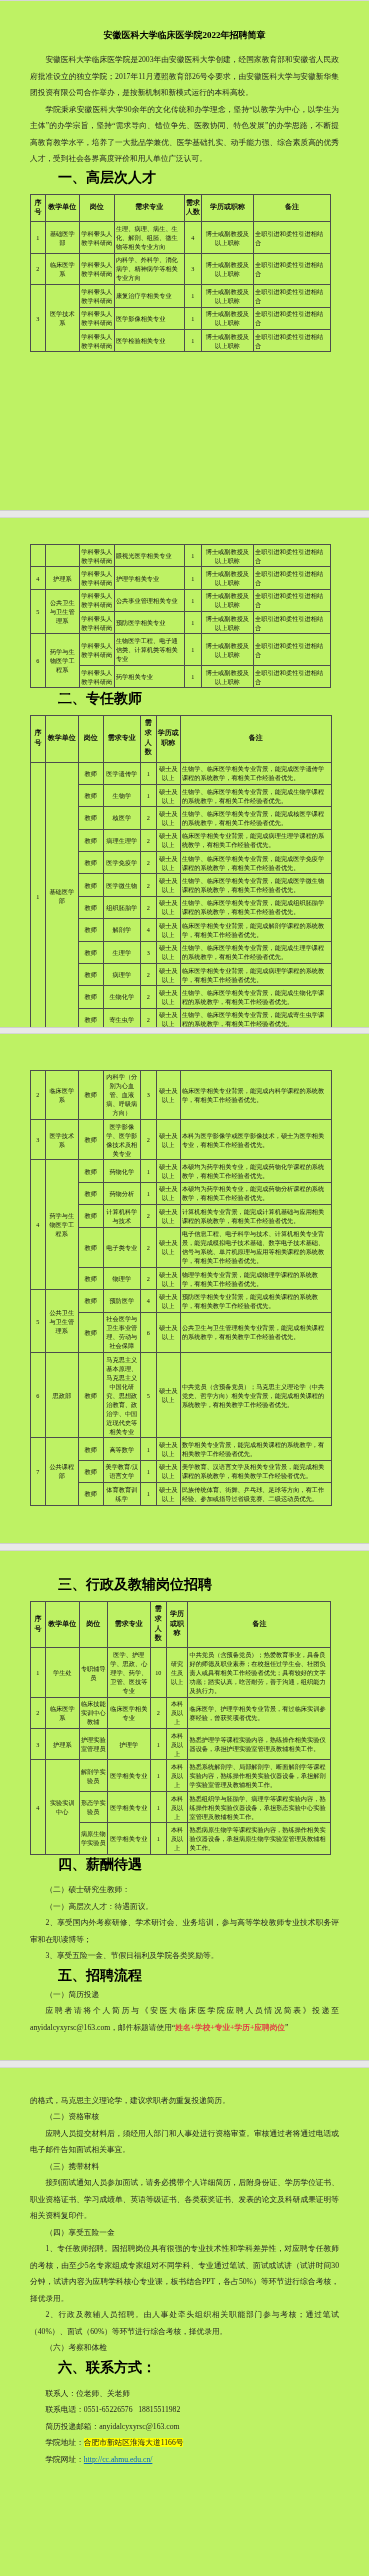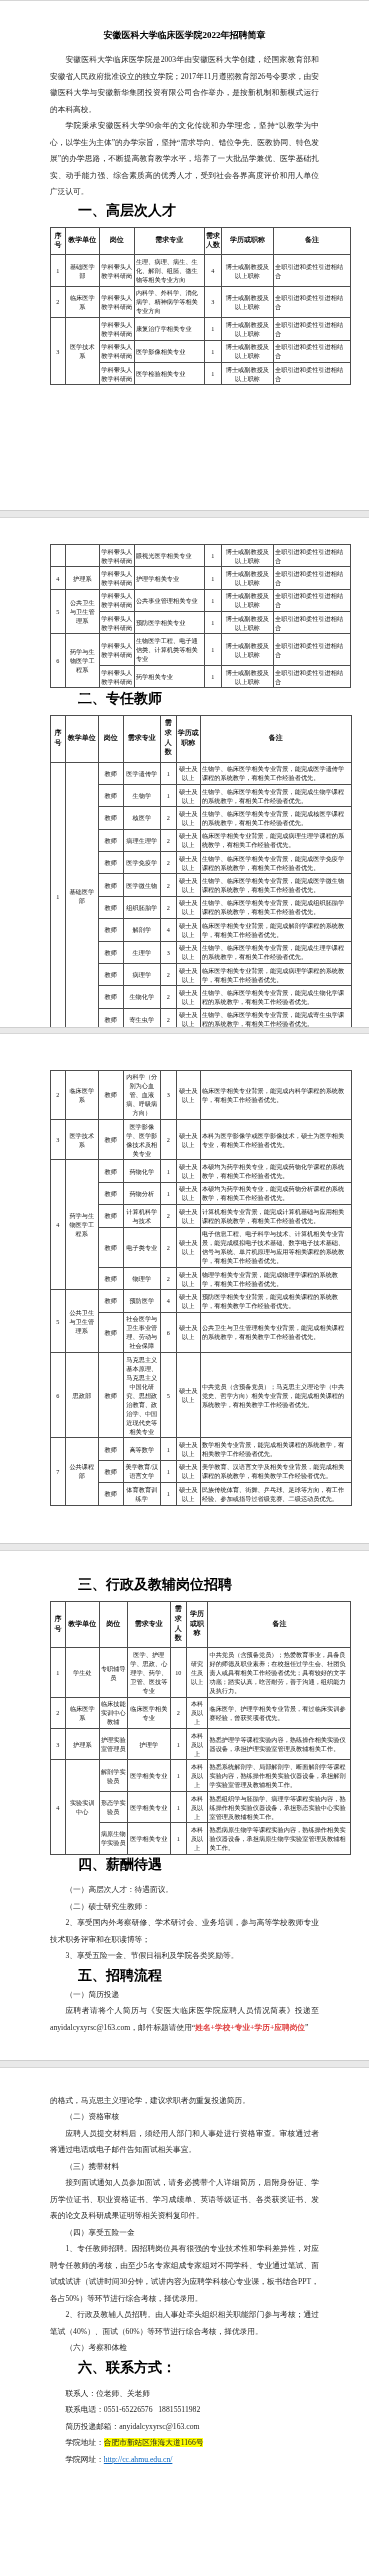--- a/index.html
+++ b/index.html
@@ -7,25 +7,25 @@
   body {
     width: 369px;
     background: #e9e9e9;
     font-family: "Liberation Serif", serif;
     color: #1f1f1f;
   }
   .doc { width: 369px; }
   .page {
     width: 369px;
     height: 511px;
-    background: #ffffff;
+    background: #bef264;
     border-top: 0.6px solid #d6d6d6;
     border-bottom: 0.6px solid #cfcfcf;
     margin: 0 0 5.7px 0;
-    padding: 0 50px;
+    padding: 0 30px;
     overflow: hidden;
   }
   .page:last-child { margin-bottom: 0; }
   .sp { width: 100%; }
   .doc-title {
     font-size: 9px;
     font-weight: bold;
     text-align: center;
     line-height: 17px;
     color:#000;
@@ -515,22 +515,22 @@
             <td>病原生物学实验员</td>
             <td>医学相关专业</td>
             <td>1</td>
             <td>本科及以上</td>
             <td class="l">熟悉病原生物学等课程实验内容，熟练操作相关实验仪器设备，承担病原生物学实验室管理及教辅相关工作。</td>
           </tr>
         </tbody>
       </table>
       <div class="sec-h">四、薪酬待遇</div>
       <div class="sp" style="height: 5.7px;"></div>
+      <div class="para ind">（二）硕士研究生教师：</div>
       <div class="para ind">（一）高层次人才：待遇面议。</div>
-      <div class="para ind">（二）硕士研究生教师：</div>
       <div class="para ind">2、享受国内外考察研修、学术研讨会、业务培训，参与高等学校教师专业技术职务评审和在职读博等；</div>
       <div class="para ind">3、享受五险一金、节假日福利及学院各类奖励等。</div>
       <div class="sec-h">五、招聘流程</div>
       <div class="para ind">（一）简历投递</div>
       <div class="para ind"><span>应聘者请将个人简历与《安医大临床医学院应聘人员情况简表》投递至</span><span>anyidalcyxyrsc@163.com</span><span>，邮件标题请使用“</span><span class="red">姓名+学校+专业+学历+应聘岗位</span><span>”</span></div>
     </div>
     <div class="page">
       <div class="sp" style="height: 25px;"></div>
       <div class="para">的格式，马克思主义理论学，建议求职者勿重复投递简历。</div>
       <div class="para ind">（二）资格审核</div>

